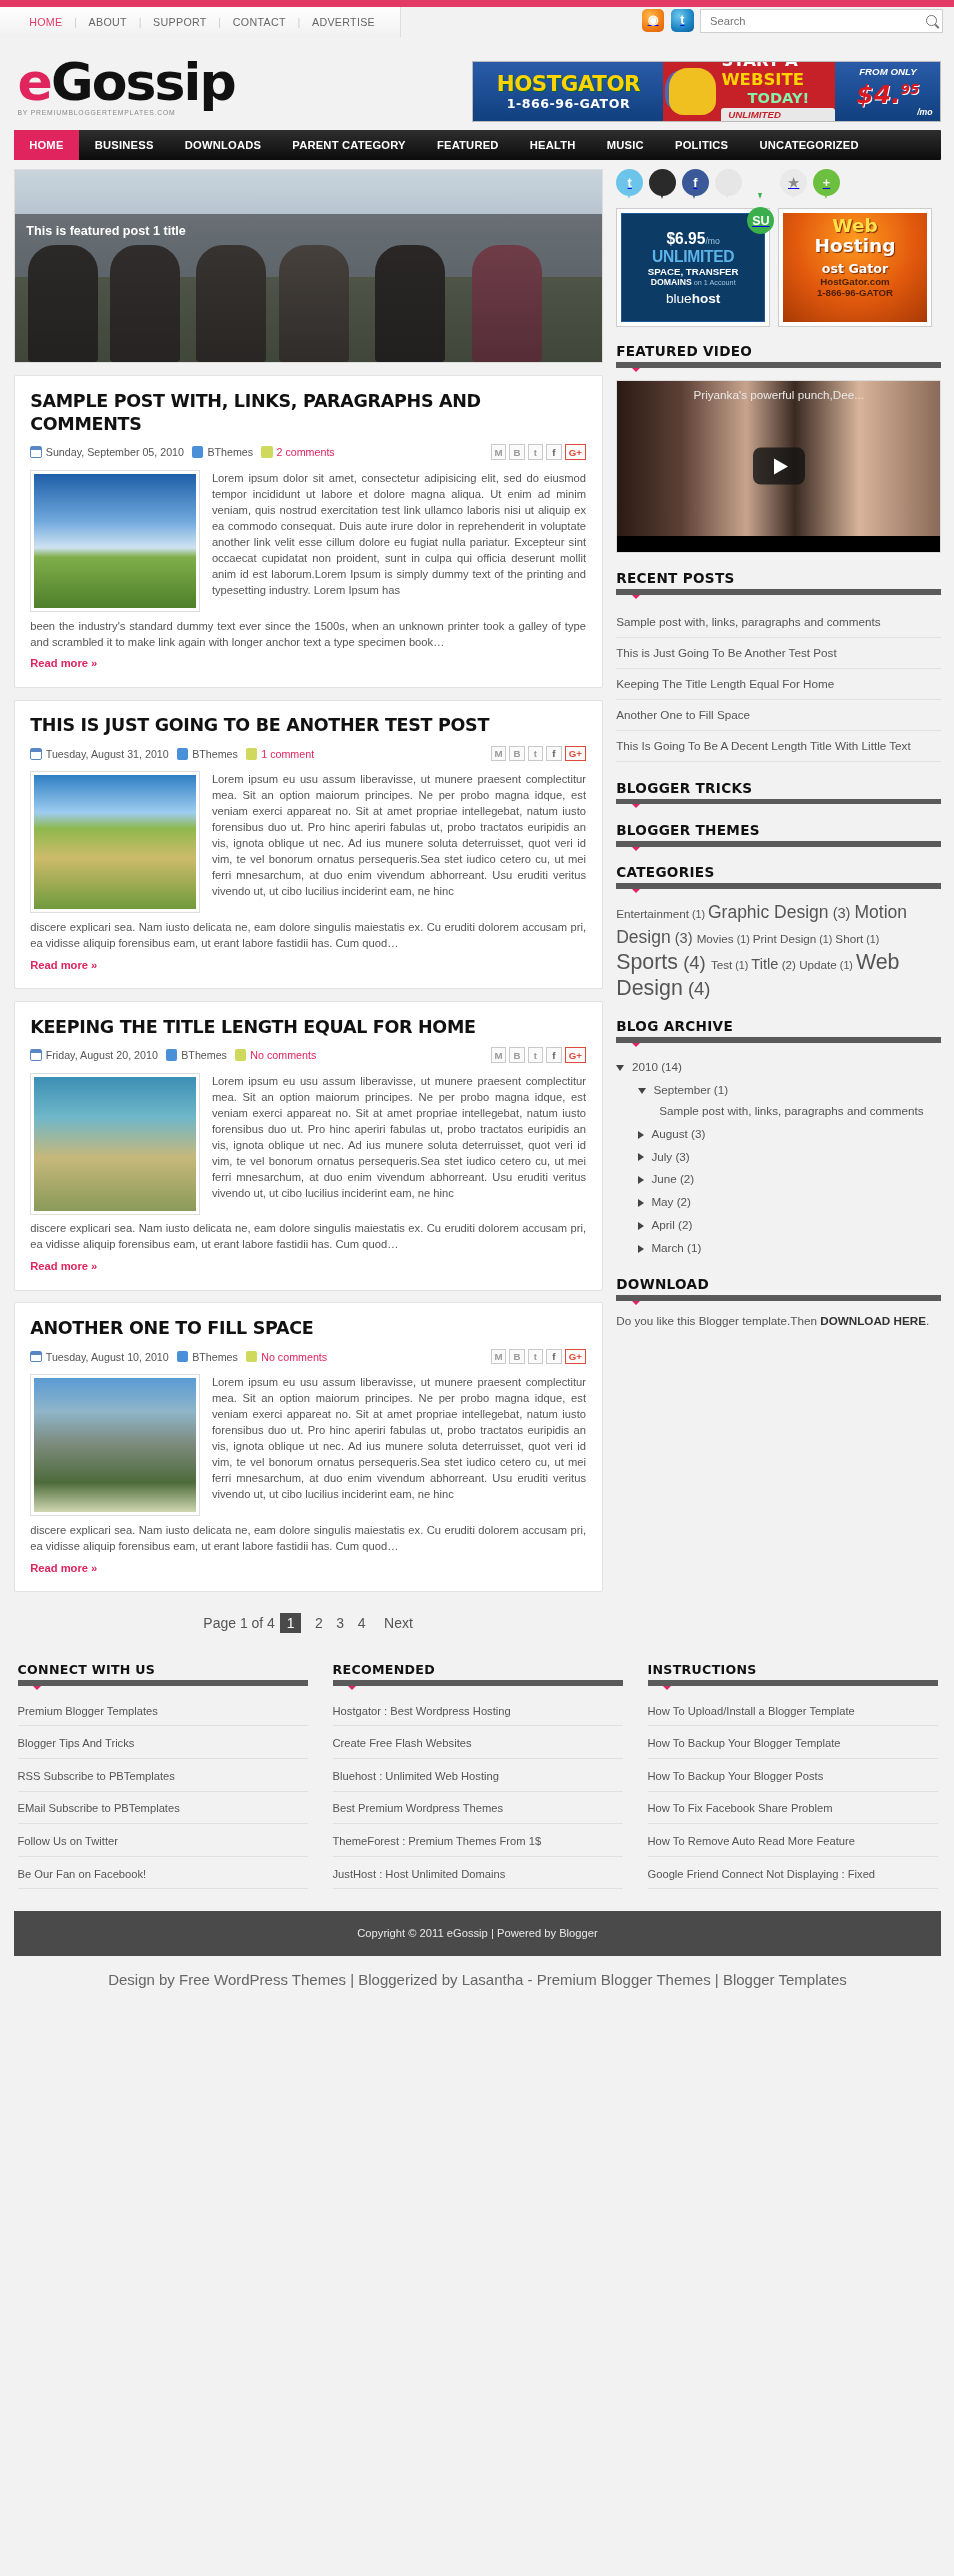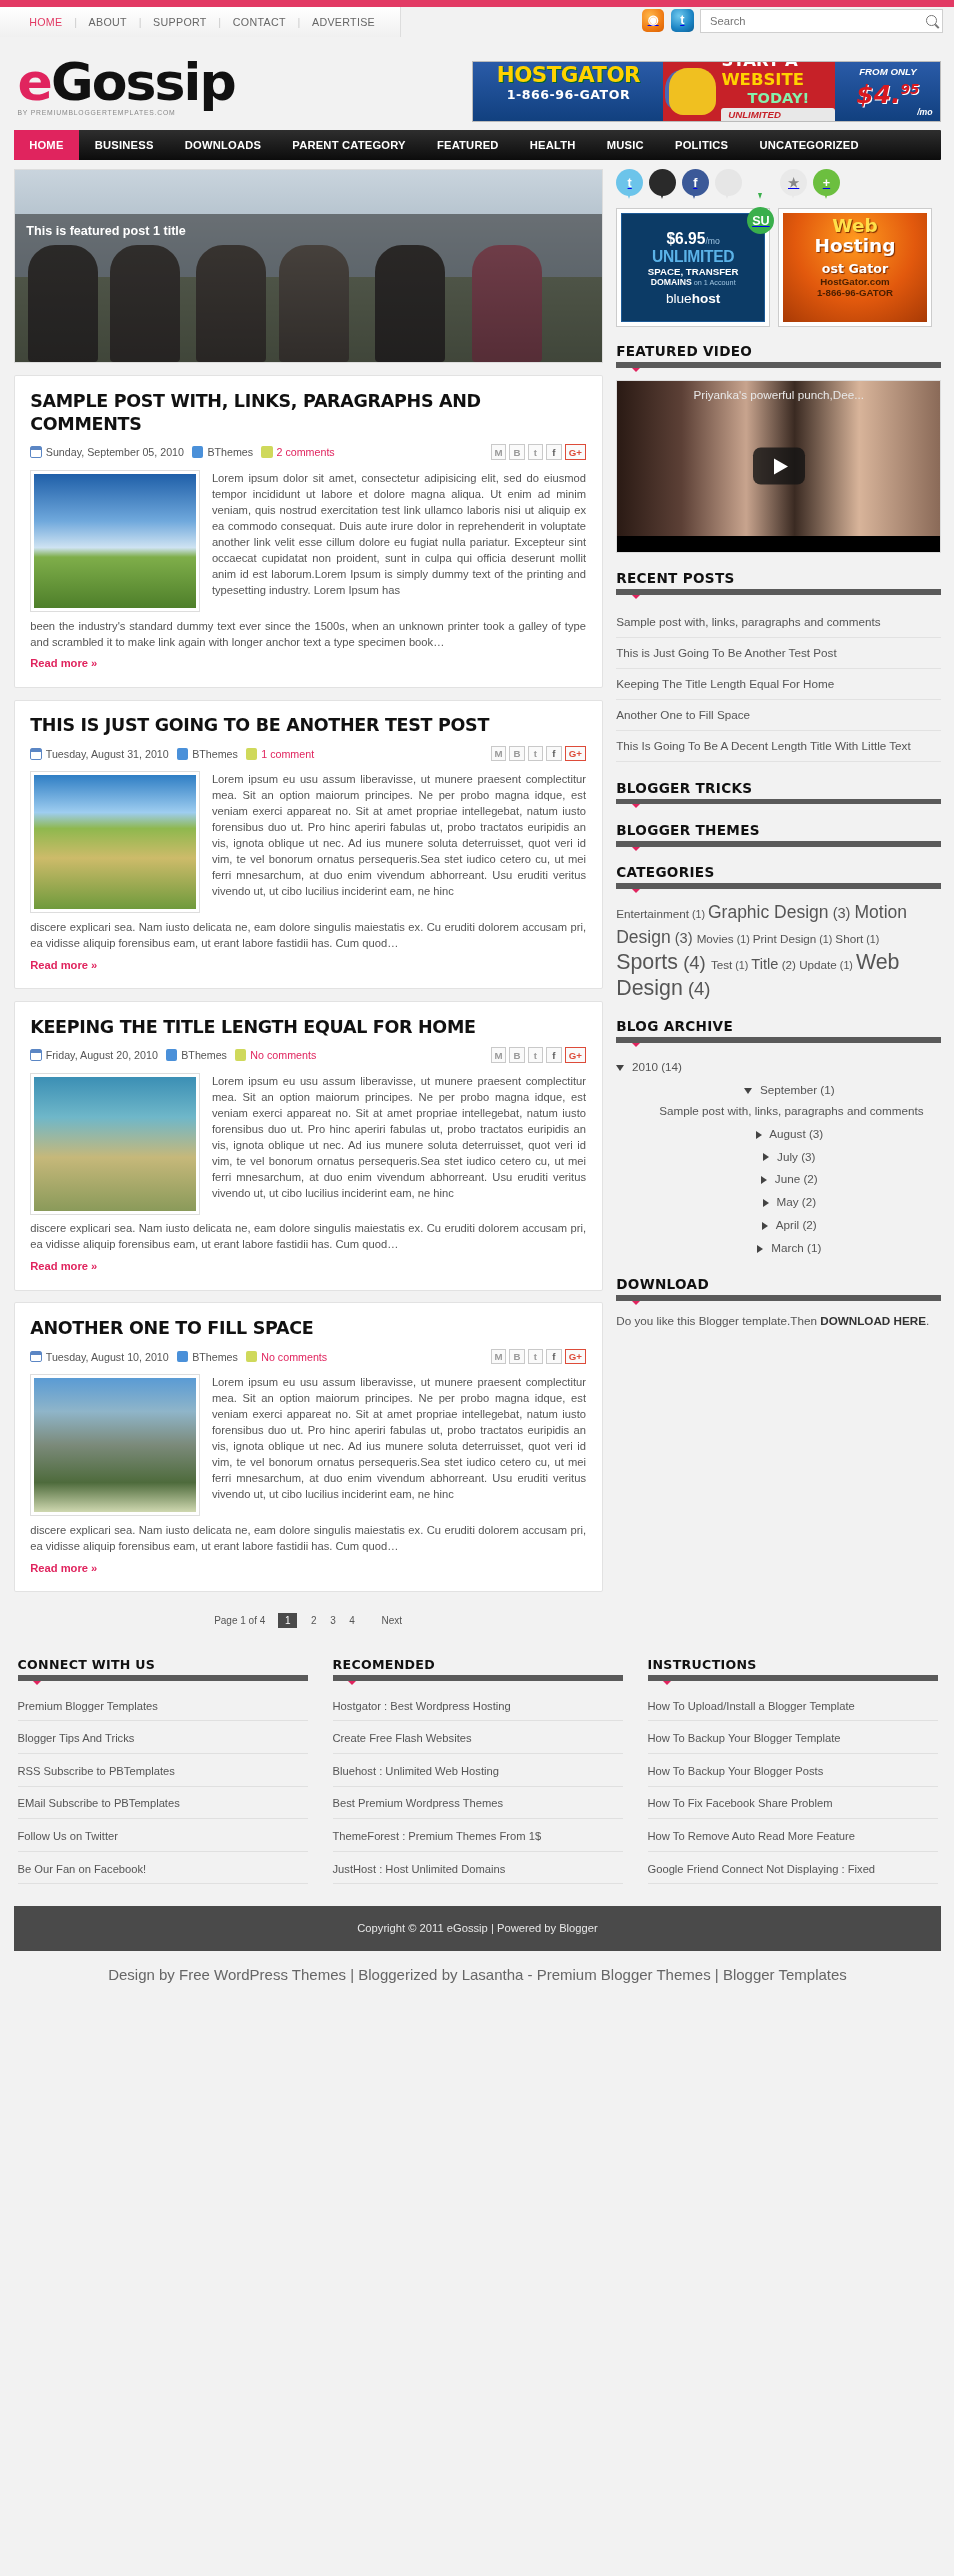--- a/index.html
+++ b/index.html
@@ -30,21 +30,21 @@
   .header { height:93px; position:relative; background:#f2f2f2; }
   .logo { position:absolute; left:17.5px; top:19.4px; }
   .logo .lg { font-family:"DejaVu Sans", sans-serif; font-weight:bold; font-size:52px;
       letter-spacing:-1.9px; line-height:52px; color:#111; }
   .logo .lg .e { color:#e0245e; }
   .logo .sub { font-size:6.8px; color:#888; letter-spacing:0.8px; margin-top:1px; }
 
   .bannerad { position:absolute; right:13.6px; top:24px; width:469px; height:61px;
      border:1px solid #bbb; background:#1b4f9c; display:flex; overflow:hidden; }
   .ba-left { width:190px; background:linear-gradient(#2a5ba8,#11407f); position:relative;
-     display:flex; flex-direction:column; justify-content:flex-start; align-items:center;}
+     display:flex; flex-direction:column; justify-content:center; align-items:center;}
   .ba-left .t1 { font-family:"DejaVu Sans",sans-serif; font-weight:bold; font-size:21.4px; color:#ffd200;
       text-shadow:1px 1px 0 #063; letter-spacing:-0.5px; }
   .ba-left .t2 { font-family:"DejaVu Sans",sans-serif; font-weight:bold; font-size:12.6px; color:#fff; letter-spacing:0.5px;}
   .ba-gator { width:58px; background:#c62128; position:relative; }
   .ba-gator .g { position:absolute; inset:5.8px; background:#f0c020; border-radius:40% 40% 30% 30%; }
   .ba-gator .g2 { position:absolute; left:1.9px; top:7.8px; width:33px; height:39px; background:#4a68b5; border-radius:50% 50% 30% 30%;}
   .ba-mid { flex:1; background:#c62128; display:flex; flex-direction:column; justify-content:center; align-items:center; }
   .ba-mid .m1 { font-family:"DejaVu Sans",sans-serif; font-weight:bold; font-size:16.5px; color:#fff; }
   .ba-mid .m1 em { color:#ffd200; font-style:normal; }
   .ba-mid .m2 { font-family:"DejaVu Sans",sans-serif; font-weight:bold; font-size:14.6px; color:#86efac; }
@@ -103,22 +103,22 @@
   .sbtn.gp { width:21.4px; border-color:#dd4b39; color:#dd4b39; }
 
   .pbody { margin-top:9.7px; display:flex; gap:11.7px; }
   .thumb { width:170px; height:142px; border:1px solid #ddd; padding:2.9px; background:#fff; flex:0 0 auto;}
   .thumb .im { width:100%; height:100%; }
   .ptext { font-size:11.2px; line-height:16px; color:#555; text-align:justify; }
   .pfull { font-size:11.2px; line-height:16px; color:#555; text-align:justify; margin-top:5.8px;}
   .readmore { display:inline-block; margin-top:7.8px; color:#e0245e; font-size:11.2px;
       font-weight:bold; text-decoration:none; }
 
-  .pager { display:flex; align-items:center; gap:13px; justify-content:center; padding:23px 0 9.7px;
-      font-size:10px; color:#555; }
+  .pager { display:flex; align-items:center; gap:5px; justify-content:center; padding:23px 0 9.7px;
+      font-size:14px; color:#555; }
   .pager a { color:#555; text-decoration:none; }
   .pager .cur { background:#4a4a4a; color:#fff; padding:1.9px 6.8px; }
 
   
   .wtitle { font-family:"DejaVu Sans",sans-serif; font-weight:bold; font-size:13.6px; color:#111;
       letter-spacing:0.3px; text-transform:uppercase; }
   .wbar { height:5.8px; background:#5a5a5a; margin-top:2.9px; position:relative; }
   .wbar:after { content:""; position:absolute; left:15.6px; top:5.8px; border-left:4.9px solid transparent;
       border-right:4.9px solid transparent; border-top:4.9px solid #e0245e; }
   .widget { margin-bottom:17.5px; }
@@ -168,21 +168,21 @@
   .rlist { list-style:none; }
   .rlist li { border-bottom:1px solid #e2e2e2; padding:6.8px 0; }
   .rlist li:last-child { }
   .rlist a { color:#555; font-size:11.7px; text-decoration:none; line-height:16.5px; display:block;}
 
   .cloud a { color:#555; text-decoration:none; }
   .cloud { line-height:23px; color:#555; }
 
   .arch { list-style:none; font-size:11.7px; color:#555; }
   .arch .lvl1 { padding:4.9px 0; }
-  .arch .lvl2 { padding:4.9px 0 4.9px 21.4px;text-align:center; }
+  .arch .lvl2 { padding:4.9px 0 4.9px 21.4px; }
   .arch .lvl3 { padding:2.9px 0 2.9px 43px; line-height:15.6px; }
   .tri-d { display:inline-block; width:0;height:0;border-left:4.9px solid transparent;
       border-right:4.9px solid transparent;border-top:6.8px solid #444; margin-right:7.8px; vertical-align:middle;}
   .tri-r { display:inline-block; width:0;height:0;border-top:4.9px solid transparent;
       border-bottom:4.9px solid transparent;border-left:6.8px solid #444; margin-right:7.8px; vertical-align:middle;}
   .dl-text { font-size:11.7px; color:#555; line-height:16.5px; }
   .dl-text b { color:#333; }
 
   .footer-widgets { display:flex; gap:25px; padding:21.4px 17.5px 9.7px; }
   .fw { flex:1; }

